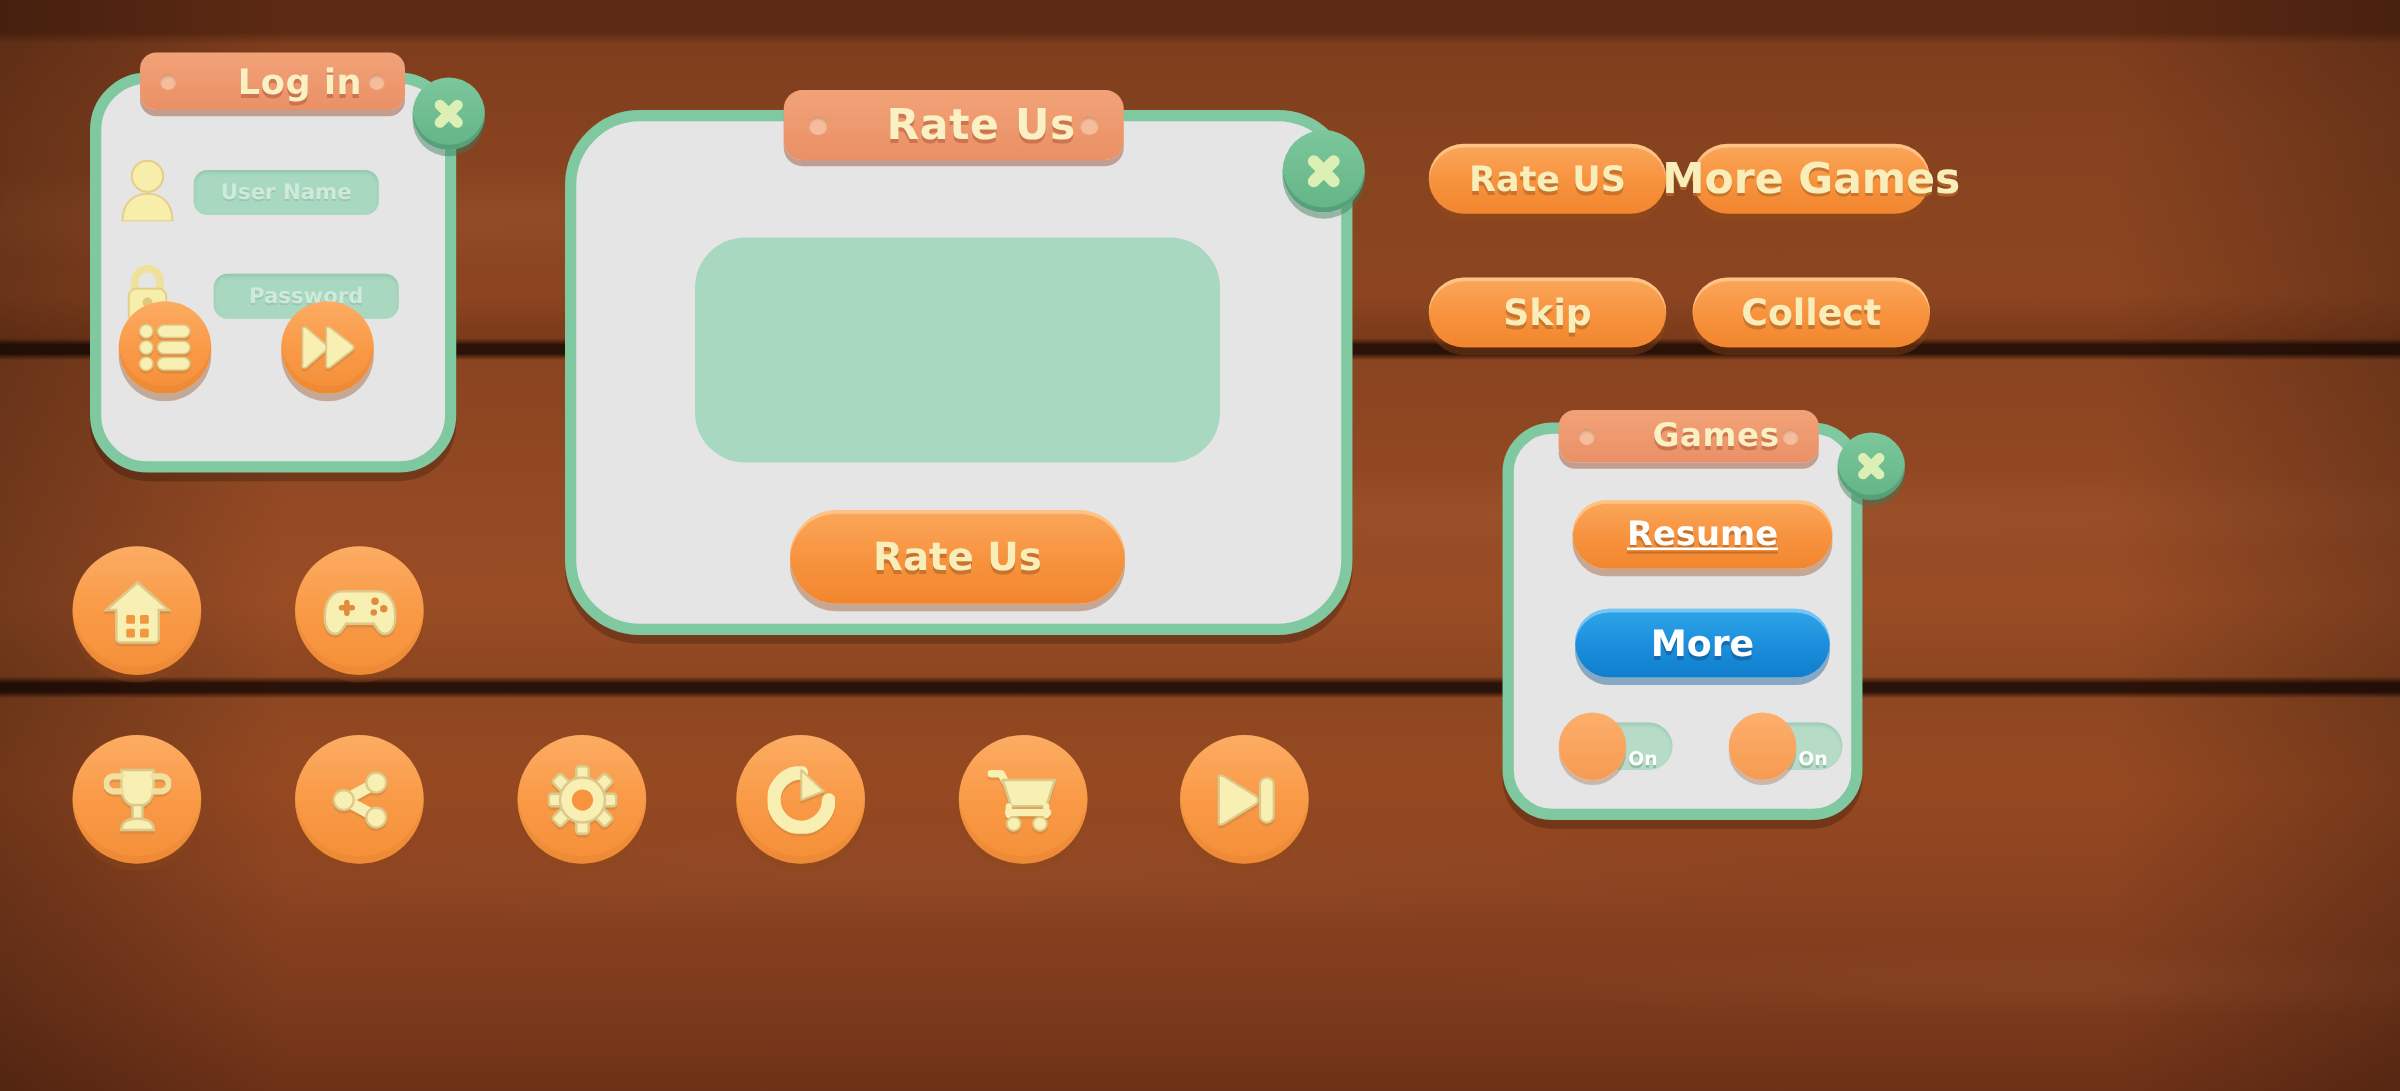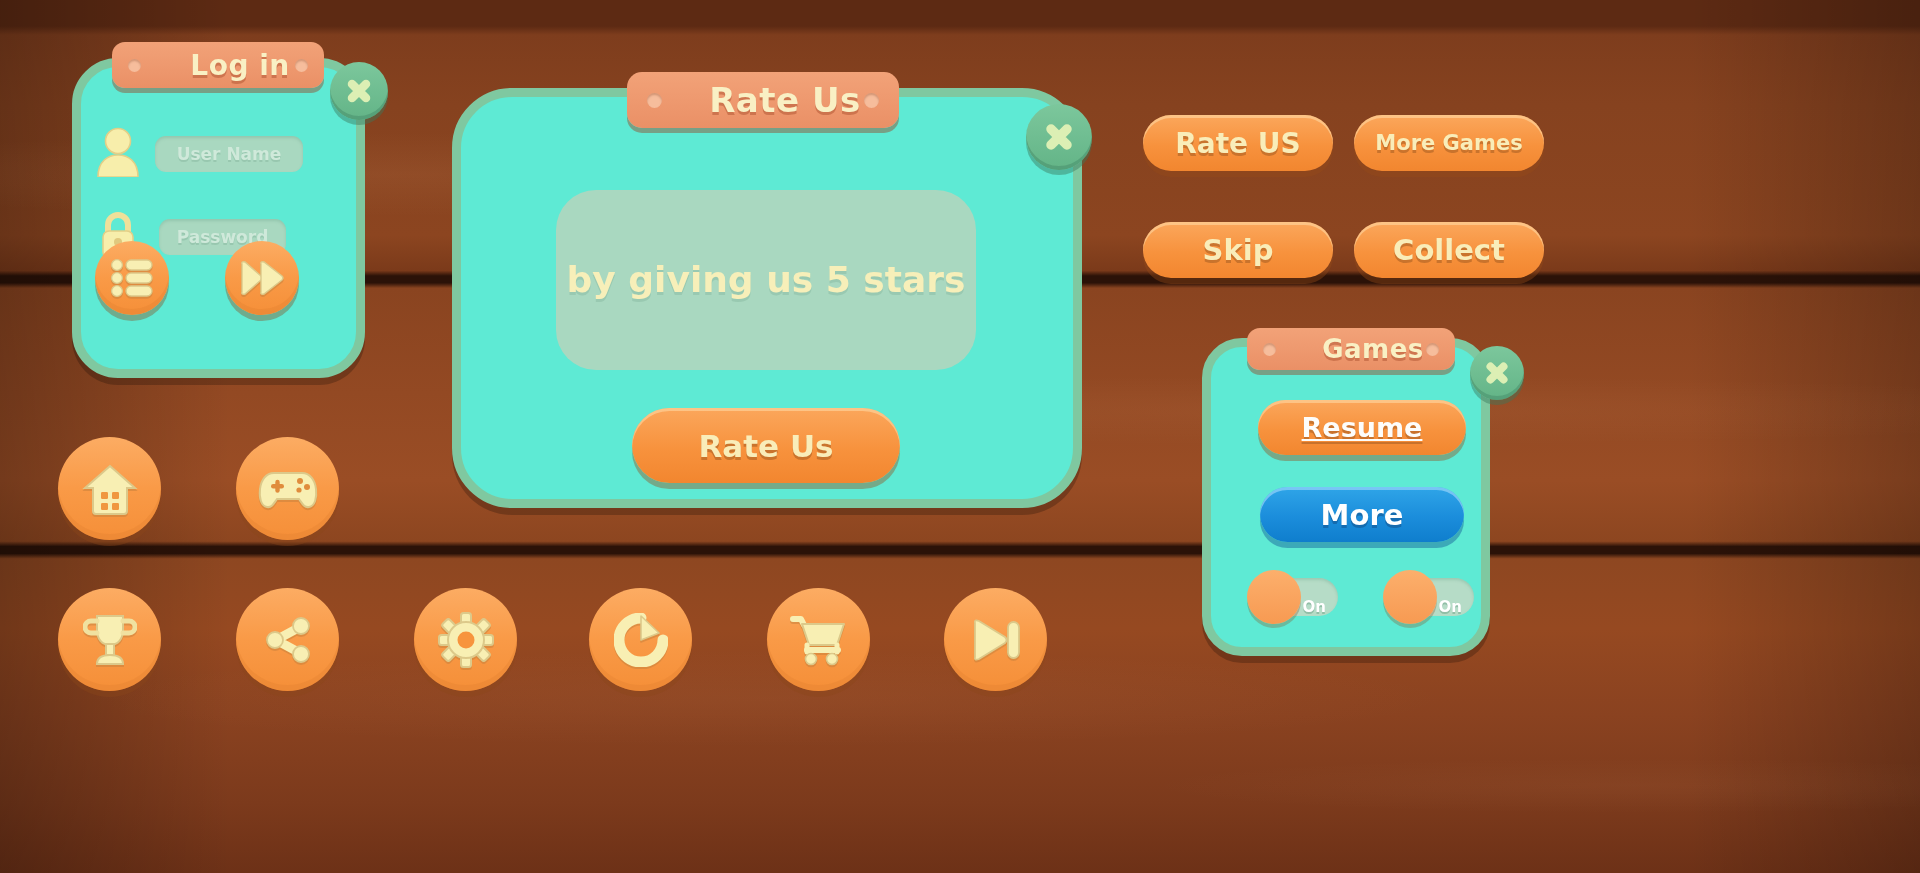--- a/index.html
+++ b/index.html
@@ -26,21 +26,21 @@
       radial-gradient(ellipse 900px 60px at 20% 20%, rgba(255,190,140,.07), transparent 70%),
       radial-gradient(ellipse 1200px 50px at 70% 47%, rgba(255,190,140,.06), transparent 70%),
       radial-gradient(ellipse 1000px 70px at 40% 80%, rgba(255,190,140,.05), transparent 70%),
       radial-gradient(ellipse 700px 40px at 85% 90%, rgba(255,190,140,.05), transparent 70%),
       linear-gradient(90deg, rgba(0,0,0,.25), rgba(0,0,0,0) 12%, rgba(0,0,0,0) 88%, rgba(0,0,0,.22));
   }
 
   
   .panel{
     position:absolute;
-    background:#5eead4;
+    background:#e5e5e5;
     border:9px solid #7fc8a0;
     border-radius:46px;
     box-shadow:0 7px 0 rgba(0,0,0,.22);
   }
   .title-plate{
     position:absolute;
     background:linear-gradient(180deg,#f2a278 0%,#ea9066 100%);
     border-radius:13px;
     box-shadow:0 5px 0 rgba(150,70,40,.45);
     display:flex; align-items:center; justify-content:center;
@@ -112,21 +112,21 @@
     background:#a9d8c0; border-radius:40px;
     display:flex; flex-direction:column; align-items:center; justify-content:center;
     color:#f7efb9; font-weight:bold; font-size:36px; line-height:1.45;
     text-align:center;
     text-shadow:0 3px 0 rgba(130,180,155,.40);
   }
   #rate-cta{ left:632px; top:408px; width:268px; height:75px; font-size:31px; }
 
   
   #btn-rate-us   { left:1143px; top:115px; width:190px; height:56px; font-size:28px; }
-  #btn-more-games{ left:1354px; top:115px; width:190px; height:56px; font-size:21px; }
+  #btn-more-games{ left:1354px; top:115px; width:190px; height:56px; font-size:34px; }
   #btn-skip      { left:1143px; top:222px; width:190px; height:56px; font-size:29px; }
   #btn-collect   { left:1354px; top:222px; width:190px; height:56px; font-size:29px; }
 
   
   #pause{ left:1202px; top:338px; width:288px; height:318px; border-radius:40px; }
   #pause-title{ left:1247px; top:328px; width:208px; height:42px; font-size:26px; }
   #pause-close{ left:1470px; top:346px; width:54px; height:54px; }
   #btn-resume{
     left:1258px; top:400px; width:208px; height:55px; font-size:27px;
     color:#fdfdfb; text-shadow:0 3px 0 rgba(186,106,40,.75);text-decoration:underline;
@@ -191,21 +191,21 @@
 
   <div class="field-row" style="left:14px; top:142px;">
     <span>
       <svg width="46" height="52" viewBox="0 0 46 52">
         <path d="M13 23 V16 a10 10 0 0 1 20 0 V23" fill="none" stroke="#efe09a" stroke-width="6" stroke-linecap="round"></path>
         <rect x="8" y="22" width="30" height="27" rx="6" fill="#f7eeab" stroke="#e3cf87" stroke-width="1.6"></rect>
         <circle cx="23" cy="33" r="4" fill="#e0c97e"></circle>
         <rect x="21.3" y="34" width="3.4" height="8" rx="1.6" fill="#e0c97e"></rect>
       </svg>
     </span>
-    <span class="field-box" style="width:127px;height:36px;margin-left:18px;">Password</span>
+    <span class="field-box" style="width:148px;height:36px;margin-left:30px;">Password</span>
   </div>
 
   <div class="circ-btn" id="login-btn-list" style="position:absolute;left:14px;top:174px;width:74px;height:74px;">
     <span>
       <svg width="44" height="40" viewBox="0 0 44 40">
         <circle cx="7" cy="7" r="5.4" fill="#f8efb3" stroke="#dcc98a" stroke-width="1.3"></circle>
         <rect x="16" y="2" width="26" height="10" rx="5" fill="#f8efb3" stroke="#dcc98a" stroke-width="1.3"></rect>
         <circle cx="7" cy="20" r="5.4" fill="#f8efb3" stroke="#dcc98a" stroke-width="1.3"></circle>
         <rect x="16" y="15" width="26" height="10" rx="5" fill="#f8efb3" stroke="#dcc98a" stroke-width="1.3"></rect>
         <circle cx="7" cy="33" r="5.4" fill="#f8efb3" stroke="#dcc98a" stroke-width="1.3"></circle>
@@ -234,21 +234,20 @@
   <span>
     <svg width="30" height="30" viewBox="0 0 30 30">
       <path d="M8 8 L22 22 M22 8 L8 22" stroke="#dcefb4" stroke-width="8.5" stroke-linecap="round"></path>
     </svg>
   </span>
 </div>
 
 <div class="panel" id="rate"></div>
 
 <div id="rate-msg">
-  <span>by giving us 5 stars</span>
 </div>
 
 <div class="pill" id="rate-cta">
   <span>Rate Us</span>
 </div>
 
 <div class="title-plate" id="rate-title">
   <span class="hole" style="left:20px;width:15px;height:15px;"></span>
   <span>Rate Us</span>
   <span class="hole" style="right:20px;width:15px;height:15px;"></span>

